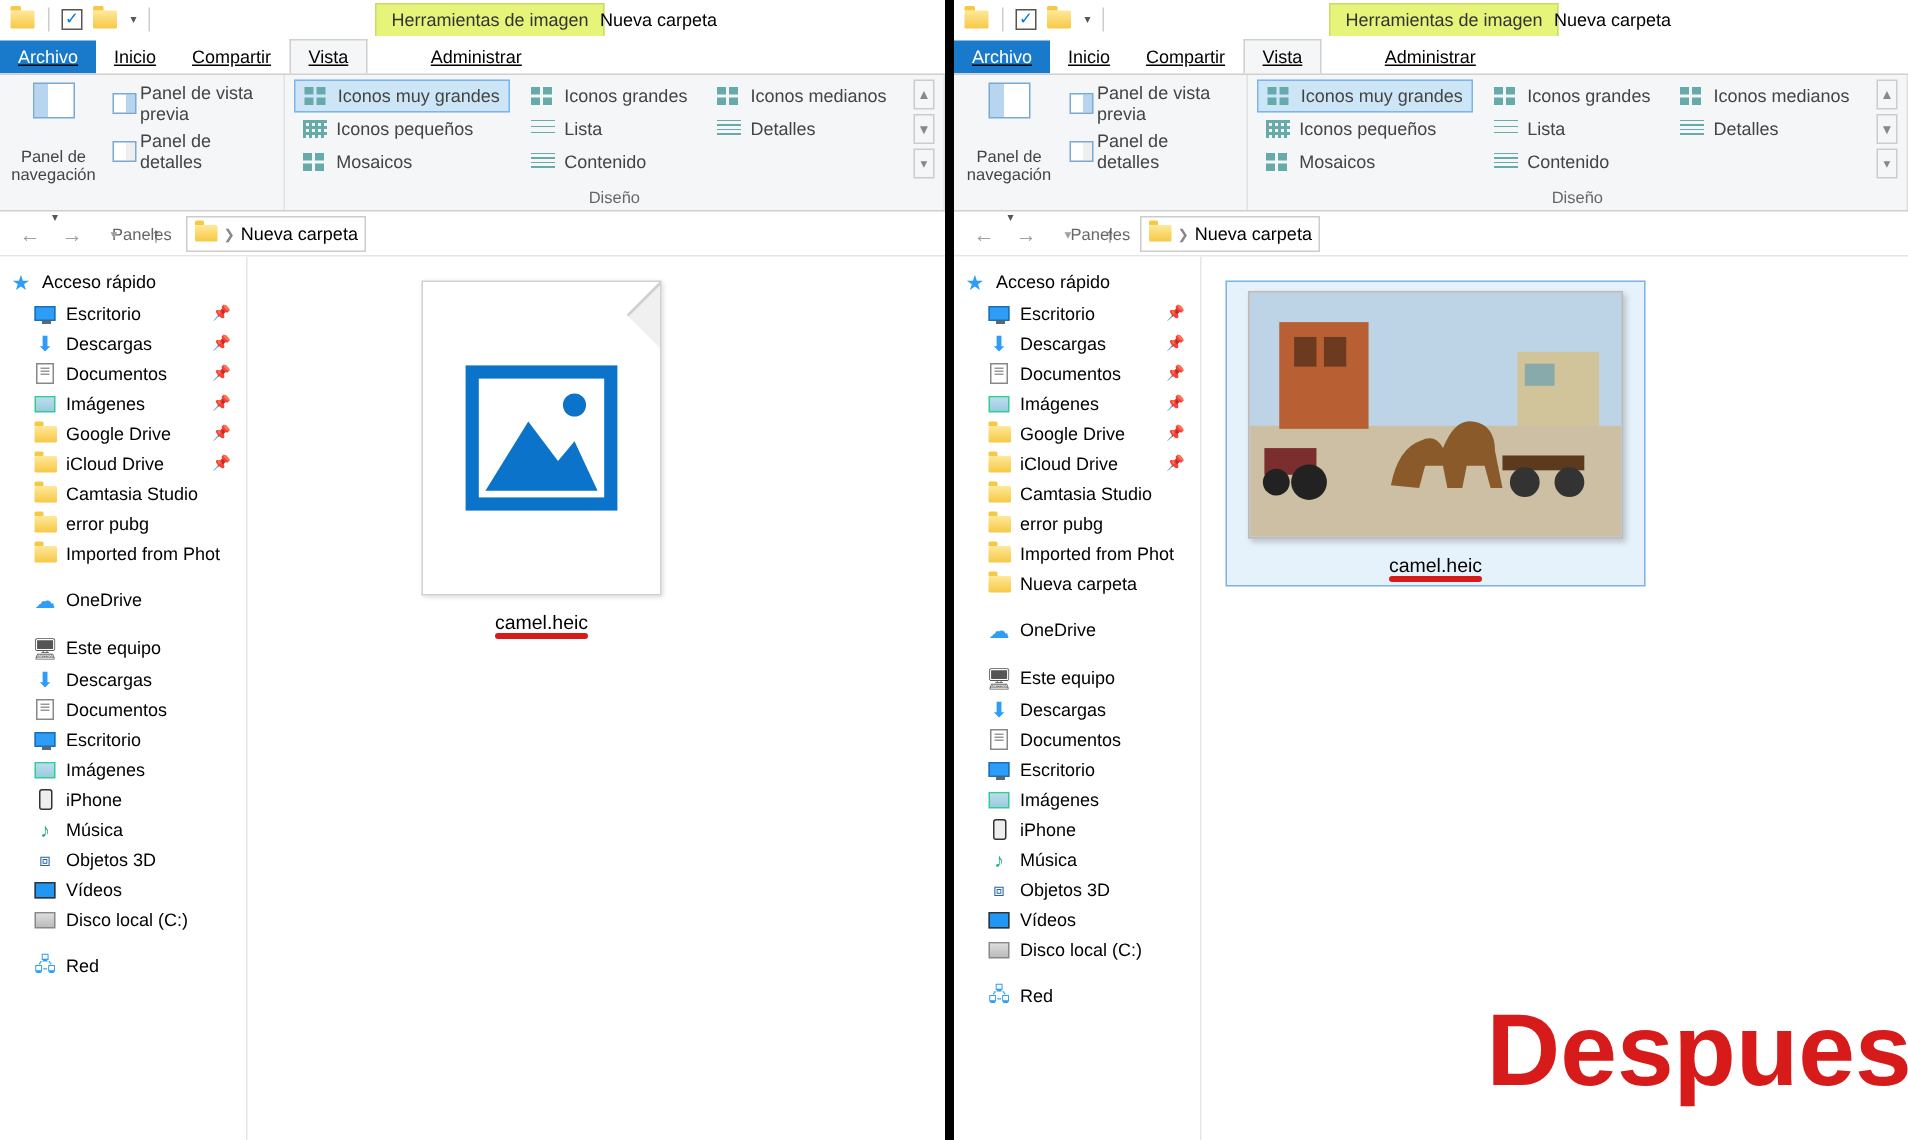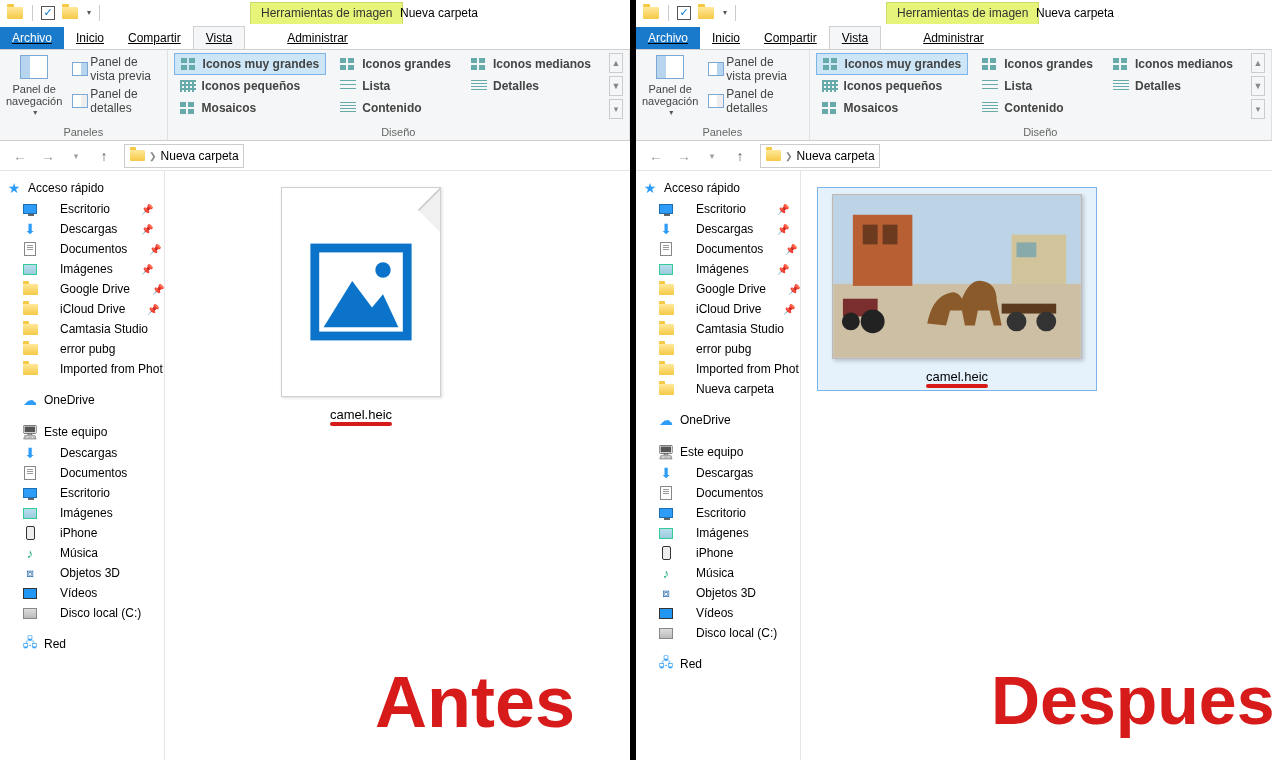--- a/index.html
+++ b/index.html
@@ -26,44 +26,44 @@
   .tab { padding:4px 12px; font-size:12px; color:#000; cursor:default;}
   .tab.archivo{background:#1979ca;color:#fff;}
   .tab.active{background:#f5f6f7;border:1px solid #d0d0d0;border-bottom:none;}
   .tab.context-admin{margin-left:30px;}
 
   
   .ribbon { height: 92px; background:#f5f6f7;border-top:1px solid #d0d0d0;border-bottom:1px solid #d0d0d0;display:flex;font-size:12px;color:#444;}
   .rgroup{border-right:1px solid #e1e1e1;display:flex;flex-direction:column;padding:3px 6px 2px;}
   .rgroup-body{flex:1;display:flex;align-items:flex-start;gap:8px;}
   .rgroup-label{text-align:center;font-size:11px;color:#666;padding-top:1px;}
-  .big-btn{display:flex;flex-direction:column;align-items:center;justify-content:center;width:72px;gap:2px;text-align:center;font-size:11px;line-height:1.1;}
+  .big-btn{display:flex;flex-direction:column;align-items:center;justify-content:center;width:72px;gap:18px;text-align:center;font-size:11px;line-height:1.1;}
   .big-btn .ic{width:32px;height:28px;display:flex;align-items:center;justify-content:center;}
   .mini-row{display:flex;align-items:center;gap:2px;padding:2px 2px;}
   .mini-ic{width:16px;height:16px;display:inline-flex;align-items:center;justify-content:center;}
   .layout-grid{display:grid;grid-template-columns:repeat(3,auto);grid-auto-rows:22px;gap:0 8px;}
-  .layout-item{display:flex;align-items:center;gap:6px;padding:1px 6px;font-size:12px;white-space:nowrap;font-weight:bold;}
+  .layout-item{display:flex;align-items:center;gap:6px;padding:1px 6px;font-size:12px;white-space:nowrap;}
   .layout-item.sel{background:#cde6f7;border:1px solid #7eb4ea;}
   .scroll-arrows{display:flex;flex-direction:column;justify-content:space-between;height:66px;margin-left:4px;color:#888;font-size:9px;}
   .scroll-arrows span{border:1px solid #ccc;width:14px;height:20px;display:flex;align-items:center;justify-content:center;}
 
   
   .navbar{height:30px;display:flex;align-items:center;padding:4px 8px;gap:4px;border-bottom:1px solid #e5e5e5;}
   .nav-btn{width:24px;height:24px;display:flex;align-items:center;justify-content:center;color:#a0a0a0;font-size:14px;border-radius:2px;}
   .nav-btn.en{color:#606060;}
   .addr{flex:0 0 auto;display:flex;align-items:center;gap:4px;border:1px solid #ccc;height:24px;padding:0 4px;font-size:12px;margin-left:4px;}
   .addr .crumb{display:flex;align-items:center;gap:4px;}
   .addr .sep{color:#888;font-size:9px;}
 
   
   .body{flex:1;display:flex;overflow:hidden;}
   .sidebar{width:165px;background:#fff;border-right:1px solid #e5e5e5;overflow:hidden;font-size:12px;padding-top:6px;}
   .side-sec{margin-bottom:10px;}
   .side-head{display:flex;align-items:center;gap:6px;padding:3px 6px;font-weight:400;}
-  .side-item{display:flex;align-items:center;gap:22px;padding:2px 6px 2px 22px;white-space:nowrap;}
+  .side-item{display:flex;align-items:center;gap:6px;padding:2px 6px 2px 22px;white-space:nowrap;}
   .pin{margin-left:auto;color:#8b8b8b;font-size:10px;padding-right:4px;}
   .sic{width:16px;height:16px;display:inline-flex;align-items:center;justify-content:center;flex:0 0 16px;}
 
   
   .i-star{color:#2e9df7;font-size:14px;}
   .i-desktop{background:#2e9df7;width:14px;height:10px;border:1px solid #1a6fb5;position:relative;}
   .i-desktop:after{content:"";position:absolute;bottom:-3px;left:4px;width:6px;height:2px;background:#666;}
   .i-dl{color:#2e9df7;font-size:14px;}
   .i-doc{width:12px;height:14px;border:1px solid #888;background:#fff;position:relative;}
   .i-doc:before{content:"";position:absolute;top:2px;left:2px;right:2px;height:1px;background:#999;box-shadow:0 2px 0 #999,0 4px 0 #999;}
@@ -373,21 +373,20 @@
             <rect x="8" y="10" width="84" height="80" fill="none" stroke="#0b73c9" stroke-width="8"></rect>
             <polygon points="16,82 42,40 60,64 70,52 84,82" fill="#0b73c9"></polygon>
             <circle cx="70" cy="30" r="7" fill="#0b73c9"></circle>
           </svg>
         </div>
         <div class="filename">
           <span>camel.heic</span>
           <span class="underline-red"></span>
         </div>
       </div>
-      <div class="overlay-text overlay-antes">Antes</div>
     </div>
   </div>
 </div>
 
 <div class="pane right">
   <div class="titlebar">
     <div class="qa-group">
       <span class="qa-icon">
             <span class="folder-ic"></span>
           </span>

